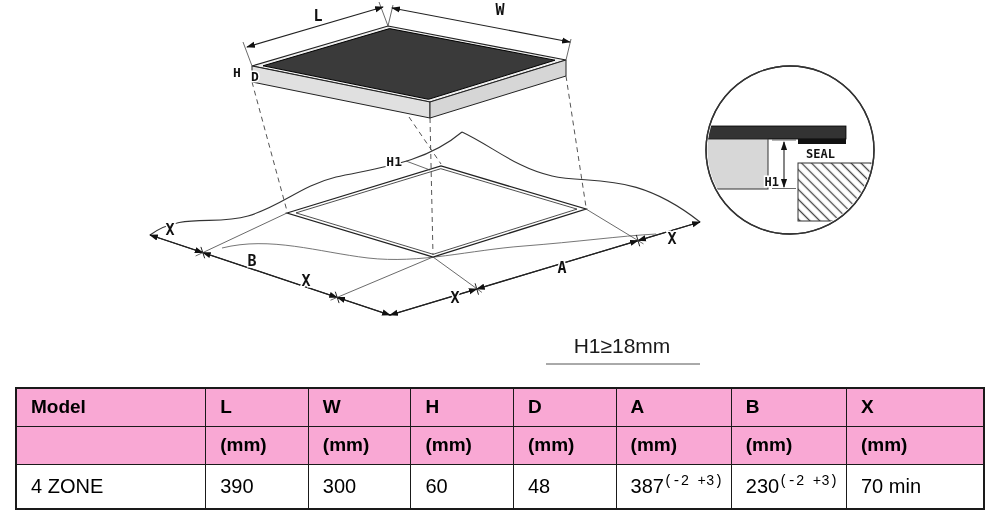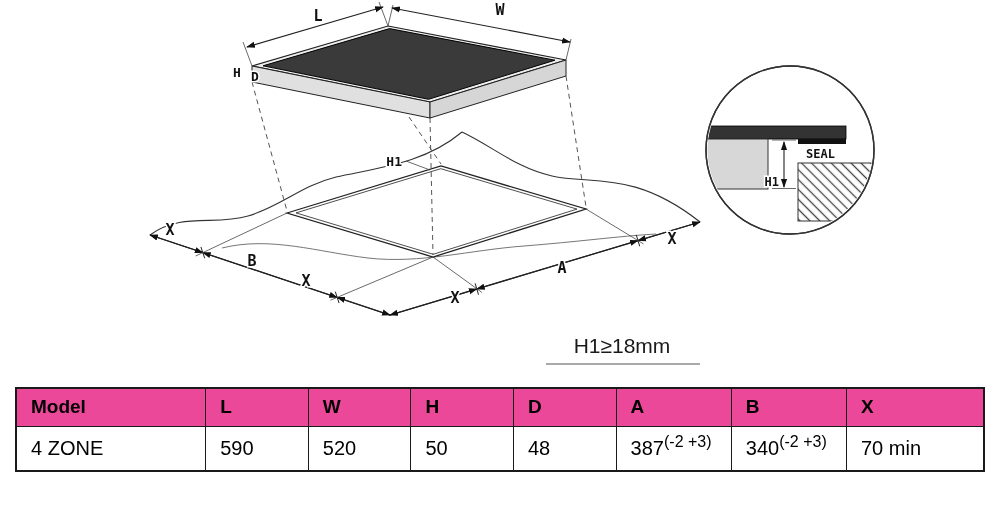--- a/index.html
+++ b/index.html
@@ -21,23 +21,23 @@
             paint-order:stroke; stroke:#ffffff; stroke-width:3px; }
   .note   { font-family:"Liberation Sans", sans-serif; font-size:21px; fill:#1a1a1a; }
 
   
   .table-wrap { position:absolute; left:15px; top:387px; width:970px; }
   table.spec { width:100%; border-collapse:collapse; border:2px solid #1a1a1a; table-layout:fixed; }
   table.spec th, table.spec td {
     border:1px solid #1a1a1a; text-align:left; padding:4px 4px 4px 14px;
     font-size:19px; color:#000; white-space:nowrap; overflow:hidden;
   }
-  tr.h th { background:#ec4899; font-weight:700; height:38px; }
+  tr.h th { background:#f9a8d4; font-weight:700; height:38px; }
   tr.d td { background:#ffffff; font-weight:400; height:45px; font-size:20px;margin-left:34px; }
-  td sup { font-size:16px; line-height:0; }
+  td sup { font-size:14px; line-height:0;font-family:Liberation Mono, monospace; }
 </style>
 </head>
 <body>
 
 <div class="stage">
 
   <svg class="diagram" width="1000" height="378" viewBox="0 0 1000 378">
     <defs>
       <marker id="arr" viewBox="0 0 10 10" refX="9" refY="5" markerWidth="8" markerHeight="8" orient="auto-start-reverse">
         <path d="M0,1.5 L10,5 L0,8.5 z" fill="#111"></path>
@@ -155,31 +155,41 @@
         <tr class="h">
           <th>Model</th>
           <th>L</th>
           <th>W</th>
           <th>H</th>
           <th>D</th>
           <th>A</th>
           <th>B</th>
           <th>X</th>
         </tr>
+        <tr class="h">
+          <th></th>
+          <th>(mm)</th>
+          <th>(mm)</th>
+          <th>(mm)</th>
+          <th>(mm)</th>
+          <th>(mm)</th>
+          <th>(mm)</th>
+          <th>(mm)</th>
+        </tr>
         <tr class="d">
           <td>4 ZONE</td>
-          <td>590</td>
-          <td>520</td>
-          <td>50</td>
+          <td>390</td>
+          <td>300</td>
+          <td>60</td>
           <td>48</td>
           <td>
             <span>387</span><sup>(-2 +3)</sup>
           </td>
           <td>
-            <span>340</span><sup>(-2 +3)</sup>
+            <span>230</span><sup>(-2 +3)</sup>
           </td>
           <td>70 min</td>
         </tr>
       </tbody>
     </table>
   </div>
 
 </div>
 
 </body></html>

